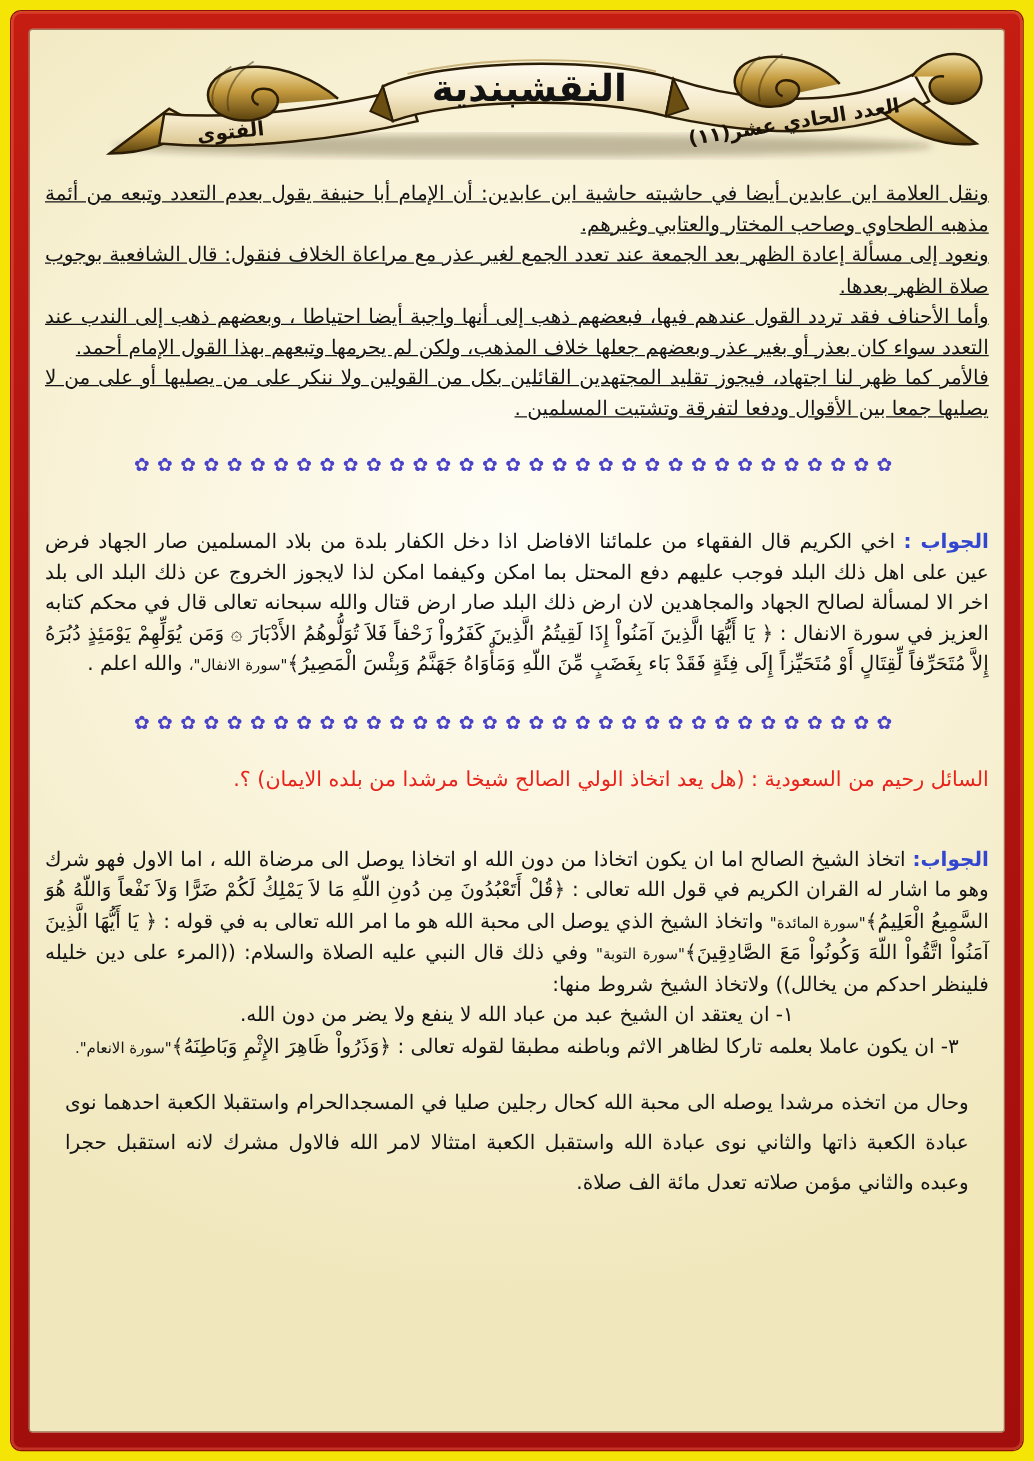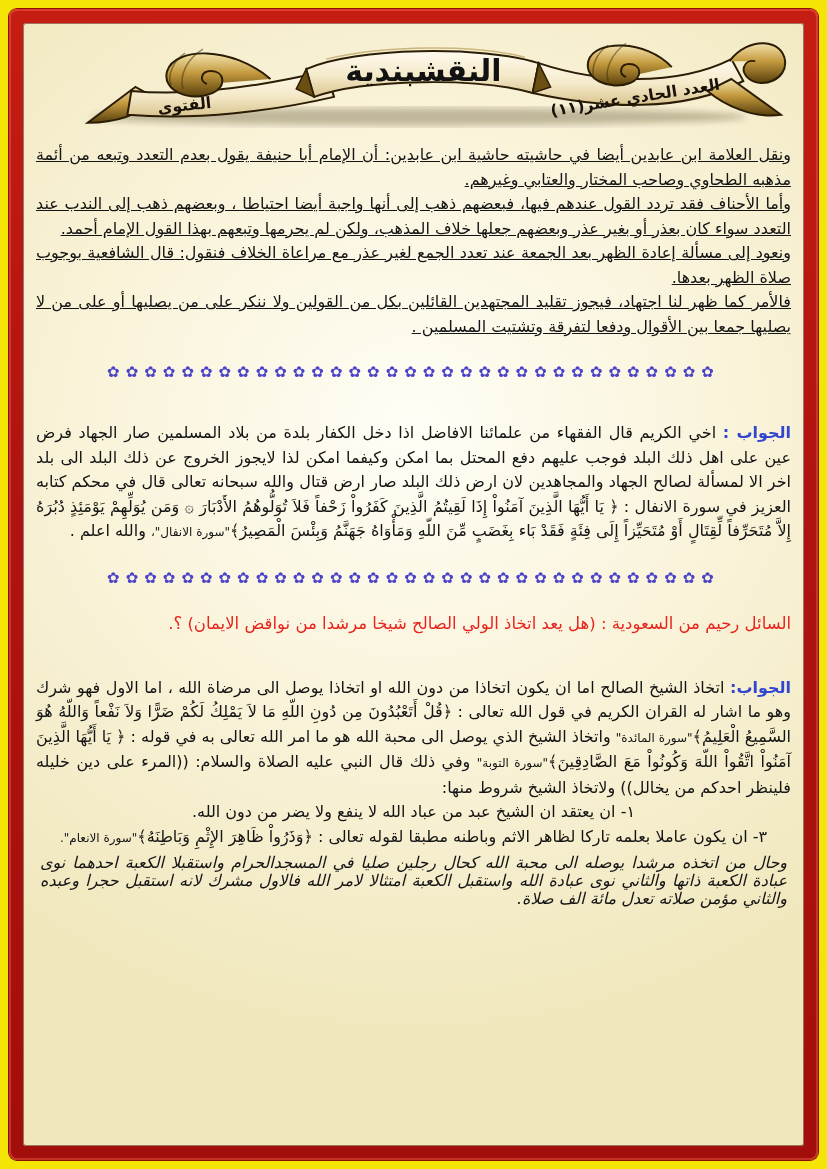--- a/index.html
+++ b/index.html
@@ -33,21 +33,21 @@
     letter-spacing:6px;white-space:nowrap;overflow:hidden;
   }
   .question{
     color:#e8231c;font-size:16.5px;line-height:25px;margin:0 0 26px 0;text-align:justify;
   }
   .question.single{text-align:right;}
   .answer{margin:40px 0 0 0;font-size:16px;line-height:24.5px;color:#141414;text-align:justify;}
   .blue-label{color:#3346cf;font-weight:bold;}
   .ref{font-size:12px;}
   .conditions p{margin:0;font-size:16px;line-height:24.5px;color:#141414;text-align:center;}
-  .closing{margin:4px;font-size:16px;line-height:18px;color:#141414;text-align:justify;font-style:italic;}
+  .closing{margin:16px;font-size:16px;line-height:32px;color:#141414;text-align:justify;}
 </style>
 </head>
 <body>
 
 <div class="frame"></div>
 <div class="page">
 
   <div class="banner">
     <svg viewBox="0 0 760 100" preserveAspectRatio="xMidYMid meet">
       <defs>
@@ -89,32 +89,32 @@
       <path d="M700,48 L750,84 C722,88 692,74 676,60 Z" fill="url(#gold)" stroke="#2b1d05" stroke-width="2"></path>
 
       <text x="390" y="50" font-size="30" font-weight="bold" text-anchor="middle" fill="#121212">النقشبندية</text>
       <text x="604" y="72" font-size="16" font-weight="bold" text-anchor="middle" fill="#1a1208" transform="rotate(-9 604 72)">العدد الحادي عشر(١١)</text>
       <text x="150" y="80" font-size="16" font-weight="bold" text-anchor="middle" fill="#1a1208" transform="rotate(-6 150 80)">الفتوى</text>
     </svg>
   </div>
 
   <div class="bodytext">
     <p>ونقل العلامة ابن عابدين أيضا في حاشيته حاشية ابن عابدين: أن الإمام أبا حنيفة يقول بعدم التعدد وتبعه من أئمة مذهبه الطحاوي وصاحب المختار والعتابي وغيرهم.</p>
+    <p>ونعود إلى مسألة إعادة الظهر بعد الجمعة عند تعدد الجمع لغير عذر مع مراعاة الخلاف فنقول: قال الشافعية بوجوب صلاة الظهر بعدها.</p>
     <p>وأما الأحناف فقد تردد القول عندهم فيها، فبعضهم ذهب إلى أنها واجبة أيضا احتياطا ، وبعضهم ذهب إلى الندب عند التعدد سواء كان بعذر أو بغير عذر وبعضهم جعلها خلاف المذهب، ولكن لم يحرمها وتبعهم بهذا القول الإمام أحمد.</p>
-    <p>ونعود إلى مسألة إعادة الظهر بعد الجمعة عند تعدد الجمع لغير عذر مع مراعاة الخلاف فنقول: قال الشافعية بوجوب صلاة الظهر بعدها.</p>
     <p>فالأمر كما ظهر لنا اجتهاد، فيجوز تقليد المجتهدين القائلين بكل من القولين ولا ننكر على من يصليها أو على من لا يصليها جمعا بين الأقوال ودفعا لتفرقة وتشتيت المسلمين .</p>
   </div>
 
   <div class="divider">✿✿✿✿✿✿✿✿✿✿✿✿✿✿✿✿✿✿✿✿✿✿✿✿✿✿✿✿✿✿✿✿✿</div>
 
   <p class="answer"><span class="blue-label">الجواب :</span><span> اخي الكريم قال الفقهاء من علمائنا الافاضل اذا دخل الكفار بلدة من بلاد المسلمين صار الجهاد فرض عين على اهل ذلك البلد فوجب عليهم دفع المحتل بما امكن وكيفما امكن لذا لايجوز الخروج عن ذلك البلد الى بلد اخر الا لمسألة لصالح الجهاد والمجاهدين لان ارض ذلك البلد صار ارض قتال والله سبحانه تعالى قال في محكم كتابه العزيز في سورة الانفال : </span><span>﴿ يَا أَيُّهَا الَّذِينَ آمَنُواْ إِذَا لَقِيتُمُ الَّذِينَ كَفَرُواْ زَحْفاً فَلاَ تُوَلُّوهُمُ الأَدْبَارَ ۞ وَمَن يُوَلِّهِمْ يَوْمَئِذٍ دُبُرَهُ إِلاَّ مُتَحَرِّفاً لِّقِتَالٍ أَوْ مُتَحَيِّزاً إِلَى فِئَةٍ فَقَدْ بَاء بِغَضَبٍ مِّنَ اللّهِ وَمَأْوَاهُ جَهَنَّمُ وَبِئْسَ الْمَصِيرُ﴾</span><span class="ref">"سورة الانفال"،</span><span> والله اعلم .</span></p>
 
   <div class="divider">✿✿✿✿✿✿✿✿✿✿✿✿✿✿✿✿✿✿✿✿✿✿✿✿✿✿✿✿✿✿✿✿✿</div>
 
-  <p class="question single">السائل رحيم من السعودية : (هل يعد اتخاذ الولي الصالح شيخا مرشدا من نواقض الايمان) ؟.</p>
+  <p class="question single">السائل رحيم من السعودية : (هل يعد اتخاذ الولي الصالح شيخا مرشدا من بلده الايمان) ؟.</p>
   <p class="answer"><span class="blue-label">الجواب:</span><span> اتخاذ الشيخ الصالح اما ان يكون اتخاذا من دون الله او اتخاذا يوصل الى مرضاة الله ، اما الاول فهو شرك وهو ما اشار له القران الكريم في قول الله تعالى : </span><span>﴿قُلْ أَتَعْبُدُونَ مِن دُونِ اللّهِ مَا لاَ يَمْلِكُ لَكُمْ ضَرًّا وَلاَ نَفْعاً وَاللّهُ هُوَ السَّمِيعُ الْعَلِيمُ﴾</span><span class="ref">"سورة المائدة"</span><span> واتخاذ الشيخ الذي يوصل الى محبة الله هو ما امر الله تعالى به في قوله : </span><span>﴿ يَا أَيُّهَا الَّذِينَ آمَنُواْ اتَّقُواْ اللّهَ وَكُونُواْ مَعَ الصَّادِقِينَ﴾</span><span class="ref">"سورة التوبة"</span><span> وفي ذلك قال النبي عليه الصلاة والسلام: ((المرء على دين خليله فلينظر احدكم من يخالل)) ولاتخاذ الشيخ شروط منها:</span></p>
 
   <div class="conditions">
     <p>١- ان يعتقد ان الشيخ عبد من عباد الله لا ينفع ولا يضر من دون الله.</p>
     <p><span>٣- ان يكون عاملا بعلمه تاركا لظاهر الاثم وباطنه مطبقا لقوله تعالى : </span><span>﴿وَذَرُواْ ظَاهِرَ الإِثْمِ وَبَاطِنَهُ﴾</span><span class="ref">"سورة الانعام".</span></p>
   </div>
 
   <p class="closing">وحال من اتخذه مرشدا يوصله الى محبة الله كحال رجلين صليا في المسجدالحرام واستقبلا الكعبة احدهما نوى عبادة الكعبة ذاتها والثاني نوى عبادة الله واستقبل الكعبة امتثالا لامر الله فالاول مشرك لانه استقبل حجرا وعبده والثاني مؤمن صلاته تعدل مائة الف صلاة.</p>
 
 </div>

